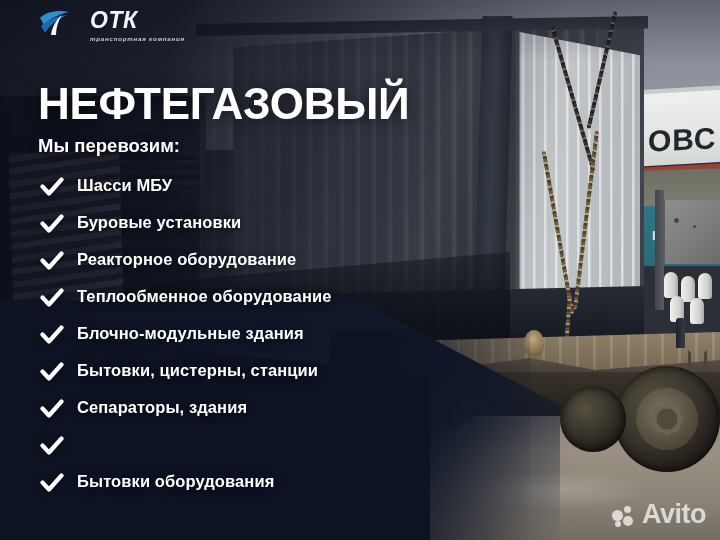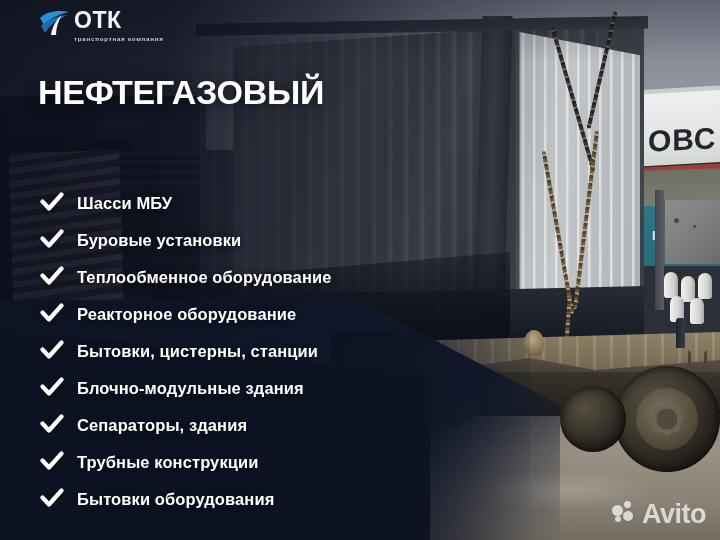--- a/index.html
+++ b/index.html
@@ -346,70 +346,70 @@
     background: linear-gradient(180deg, rgba(14,18,28,.30), rgba(14,18,28,0));
   }
 
   
   .content { position: absolute; inset: 0; }
 
   
   .logo { position: absolute; left: 38px; top: 9px; display: flex; align-items: flex-start; }
   .logo-mark { position: relative; width: 36px; height: 28px; flex: none; }
   .logo-mark svg { display: block; }
-  .logo-text { margin-left: 0; }
+  .logo-text { margin-left: 16px; font-style: italic; }
   .logo-word {
     font-size: 23px; font-weight: 700; color: #f2f4f7;
     letter-spacing: .5px; line-height: 1; font-family: "Liberation Sans", sans-serif;
   }
   .logo-sub {
     margin-top: 3px;
     font-size: 6.2px; font-weight: 600; color: #c7cdd6;
     letter-spacing: .75px; text-transform: lowercase;
   }
 
   
   .headline {
     position: absolute; left: 38px; top: 52px;
-    font-size: 34px; line-height: 1.03;
+    font-size: 44px; line-height: 1.03;
     font-weight: 800; color: #ffffff;
     letter-spacing: -0.3px;
     text-shadow: 0 2px 14px rgba(0,0,0,.55);
     font-family: "Liberation Sans", sans-serif;
   }
   .headline .l2 { display: block; }
 
   .subhead {
     position: absolute; left: 38px; top: 135px;
     font-size: 18.5px; font-weight: 700; color: #ffffff;
     text-shadow: 0 2px 10px rgba(0,0,0,.6);
   }
 
   
   .list { position: absolute; left: 40px; top: 176px; width: 420px; }
   .item {
-    display: flex; align-items: flex-end;
+    display: flex; align-items: flex-start;
     height: 37px;
   }
   .check {
     width: 24px; height: 22px; flex: none;
     position: relative; margin-right: 13px;
   }
   .check svg { display:block; filter: drop-shadow(0 1px 4px rgba(0,0,0,.6)); }
   .item-label {
     font-size: 16.5px; font-weight: 700; color: #ffffff;
     letter-spacing: .1px;
     text-shadow: 0 1px 8px rgba(0,0,0,.65);
     white-space: nowrap;
   }
 
   
   .avito {
     position: absolute; right: 14px; bottom: 12px;
-    display: flex; align-items: flex-start;
+    display: flex; align-items: flex-end;
     opacity: .82;
   }
   .avito-dots { position: relative; width: 26px; height: 22px; margin-right: 4px; }
   .avito-dots i {
     position: absolute; display: block; border-radius: 50%;
     background: #efeeec;
   }
   .avito-dots i:nth-child(1){ left:0;  top:4px;  width:11px; height:11px; }
   .avito-dots i:nth-child(2){ left:12px;top:0;   width:7px;  height:7px;  }
   .avito-dots i:nth-child(3){ left:11px;top:10px;width:10px; height:10px; }
@@ -510,20 +510,21 @@
       <div class="logo-text">
         <div class="logo-word">ОТК</div>
         <div class="logo-sub">транспортная компания</div>
       </div>
     </div>
 
     <h1 class="headline">
       <span class="l1">НЕФТЕГАЗОВЫЙ</span>
     </h1>
 
+    <div class="subhead">Мы перевозим:</div>
 
     <div class="list">
       <div class="item">
         <span class="check">
           <svg width="24" height="22" viewBox="0 0 24 22">
               <path d="M2.5 10.5 L9 17.5 L21.5 3.5" fill="none" stroke="#ffffff" stroke-width="4.2" stroke-linecap="round" stroke-linejoin="round"></path>
             </svg>
         </span>
         <span class="item-label">Шасси МБУ</span>
       </div>
@@ -534,61 +535,60 @@
             </svg>
         </span>
         <span class="item-label">Буровые установки</span>
       </div>
       <div class="item">
         <span class="check">
           <svg width="24" height="22" viewBox="0 0 24 22">
               <path d="M2.5 10.5 L9 17.5 L21.5 3.5" fill="none" stroke="#ffffff" stroke-width="4.2" stroke-linecap="round" stroke-linejoin="round"></path>
             </svg>
         </span>
+        <span class="item-label">Реакторное оборудование</span>
+      </div>
+      <div class="item">
+        <span class="check">
+          <svg width="24" height="22" viewBox="0 0 24 22">
+              <path d="M2.5 10.5 L9 17.5 L21.5 3.5" fill="none" stroke="#ffffff" stroke-width="4.2" stroke-linecap="round" stroke-linejoin="round"></path>
+            </svg>
+        </span>
         <span class="item-label">Теплообменное оборудование</span>
       </div>
       <div class="item">
         <span class="check">
           <svg width="24" height="22" viewBox="0 0 24 22">
               <path d="M2.5 10.5 L9 17.5 L21.5 3.5" fill="none" stroke="#ffffff" stroke-width="4.2" stroke-linecap="round" stroke-linejoin="round"></path>
             </svg>
         </span>
-        <span class="item-label">Реакторное оборудование</span>
+        <span class="item-label">Блочно-модульные здания</span>
       </div>
       <div class="item">
         <span class="check">
           <svg width="24" height="22" viewBox="0 0 24 22">
               <path d="M2.5 10.5 L9 17.5 L21.5 3.5" fill="none" stroke="#ffffff" stroke-width="4.2" stroke-linecap="round" stroke-linejoin="round"></path>
             </svg>
         </span>
         <span class="item-label">Бытовки, цистерны, станции</span>
       </div>
       <div class="item">
         <span class="check">
           <svg width="24" height="22" viewBox="0 0 24 22">
               <path d="M2.5 10.5 L9 17.5 L21.5 3.5" fill="none" stroke="#ffffff" stroke-width="4.2" stroke-linecap="round" stroke-linejoin="round"></path>
             </svg>
         </span>
-        <span class="item-label">Блочно-модульные здания</span>
-      </div>
-      <div class="item">
-        <span class="check">
-          <svg width="24" height="22" viewBox="0 0 24 22">
-              <path d="M2.5 10.5 L9 17.5 L21.5 3.5" fill="none" stroke="#ffffff" stroke-width="4.2" stroke-linecap="round" stroke-linejoin="round"></path>
-            </svg>
-        </span>
         <span class="item-label">Сепараторы, здания</span>
       </div>
       <div class="item">
         <span class="check">
           <svg width="24" height="22" viewBox="0 0 24 22">
               <path d="M2.5 10.5 L9 17.5 L21.5 3.5" fill="none" stroke="#ffffff" stroke-width="4.2" stroke-linecap="round" stroke-linejoin="round"></path>
             </svg>
         </span>
-        <span class="item-label">Трубные конструкции</span>
       </div>
       <div class="item">
         <span class="check">
           <svg width="24" height="22" viewBox="0 0 24 22">
               <path d="M2.5 10.5 L9 17.5 L21.5 3.5" fill="none" stroke="#ffffff" stroke-width="4.2" stroke-linecap="round" stroke-linejoin="round"></path>
             </svg>
         </span>
         <span class="item-label">Бытовки оборудования</span>
       </div>
     </div>

